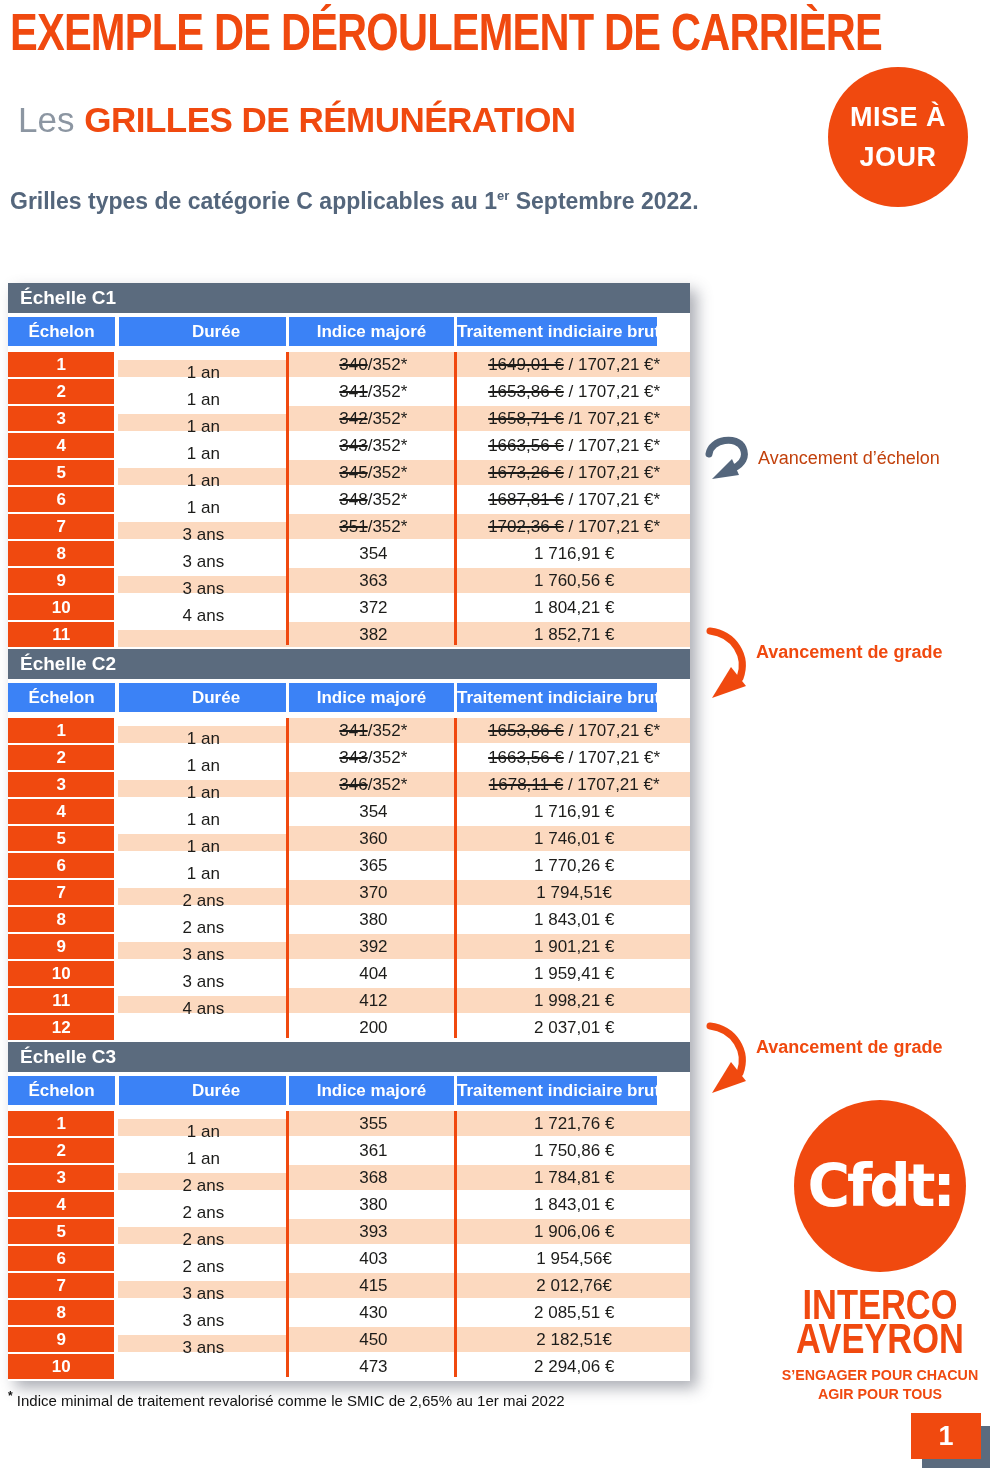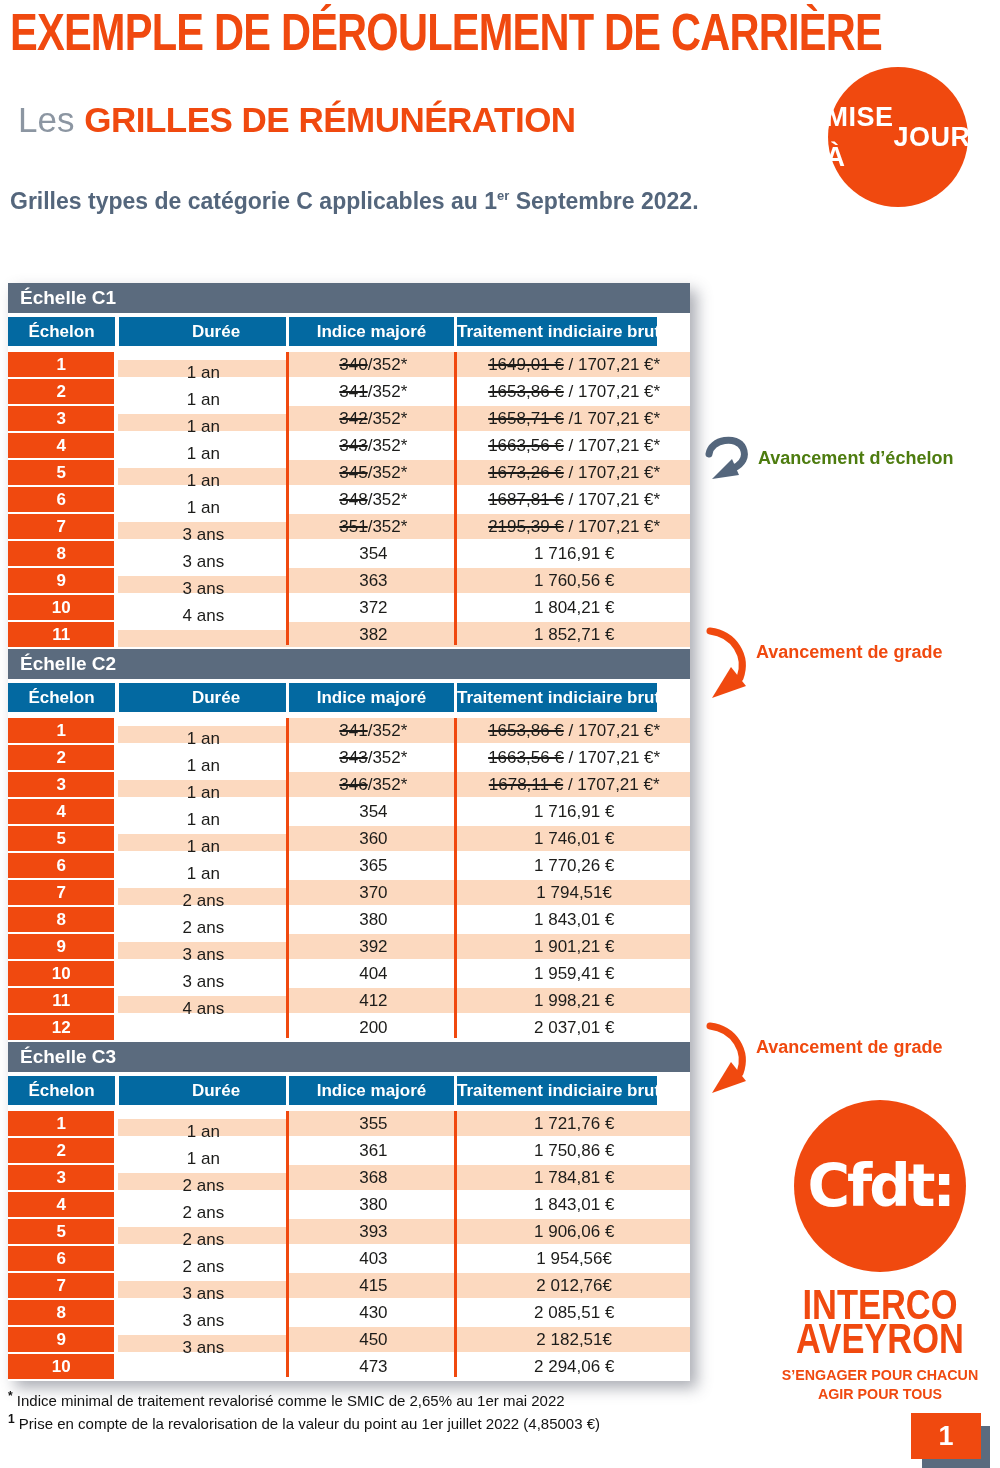--- a/index.html
+++ b/index.html
@@ -11,32 +11,32 @@
   .main-title { position:absolute; left:10px; top:2px; color:#f0490f; font-weight:900;
     font-size:52px; letter-spacing:-1px; white-space:nowrap;
     transform:scale(0.80,1.0); transform-origin:left top; }
   .subtitle { position:absolute; left:18px; top:100px; white-space:nowrap; font-size:35px; }
   .subtitle .les { color:#8c96a2; font-weight:400; }
   .subtitle .grilles { color:#f0490f; font-weight:900; letter-spacing:-0.5px; }
   .applicability { position:absolute; left:10px; top:188px; color:#54667c; font-weight:700;
     font-size:23px; white-space:nowrap; }
   .applicability sup { font-size:13px; font-weight:700; }
   .badge { position:absolute; left:828px; top:67px; width:140px; height:140px;
-    background:#f0490f; border-radius:50%; display:flex; flex-direction:row;
+    background:#f0490f; border-radius:50%; display:flex; flex-direction:column;
     align-items:center; justify-content:center; color:#fff; font-weight:800;
     font-size:27px; line-height:1.5; letter-spacing:0.5px; }
 
   
   .tables { position:absolute; left:8px; top:283px; width:682px;
     box-shadow:7px 7px 14px rgba(70,75,90,0.45); background:#fff; }
   .tsection + .tsection { margin-top:2px; }
   .bar { height:30px; background:#5b6b7e; color:#fff; font-weight:700; font-size:19px;
     line-height:30px; padding-left:12px; margin-bottom:4px; }
   .cols { display:flex; height:29px; margin-bottom:6px; }
-  .hc { background:#0369a1; color:#fff; font-weight:700; font-size:17px; text-align:center;
+  .hc { background:#3b82f6; color:#fff; font-weight:700; font-size:17px; text-align:center;
     line-height:29px; white-space:nowrap; }
   .w1 { width:107px; } .w2 { width:167px;padding-left:27px; } .w3 { width:165px; } .w4 { width:200px; }
   .sp { width:4px; } .s3 { width:3px; }
 
   .tbody { position:relative; }
   .tbody::before, .tbody::after { content:""; position:absolute; top:0; bottom:2px;
     width:3px; background:#f0490f; z-index:2; }
   .tbody::before { left:278px; }
   .tbody::after  { left:446px; }
 
@@ -46,21 +46,21 @@
   .trow .cd { width:171px; text-align:center;margin-top:8px; }
   .trow .ci { width:165px; text-align:center; }
   .trow .ct { width:233px; text-align:center; white-space:nowrap; }
   .trow.peach > div:not(.sp):not(.ec) { background:#fcd9bf; }
   .trow s { text-decoration:line-through; text-decoration-thickness:2px; }
 
   
   .ann { position:absolute; display:flex; align-items:flex-start; white-space:nowrap; }
   .ann .lbl { font-size:18px; }
   .ann-echelon { left:704px; top:434px; }
-  .ann-echelon .lbl { color:#4d7c0f; font-weight:700; margin:14px 0 0 10px; }
+  .ann-echelon .lbl { color:#c2410c; font-weight:400; margin:14px 0 0 10px; }
   .ann-grade { color:#f0490f; }
   .ann-grade .lbl { color:#f0490f; font-weight:700; margin:16px 0 0 4px; }
   .ann-grade1 { left:700px; top:626px; }
   .ann-grade2 { left:700px; top:1021px; }
 
   
   .foot { position:absolute; left:8px; top:1389px; font-size:15px; color:#121212; }
   .fline { margin-bottom:3px; }
   .fline sup { font-weight:700; font-size:12px; }
 
@@ -169,21 +169,21 @@
           <div class="s3"></div>
           <div class="ct"><s>1687,81 €</s> / 1707,21 €*</div>
         </div>
         <div class="trow peach">
           <div class="ec">7</div>
           <div class="sp"></div>
           <div class="cd">3 ans</div>
           <div class="s3"></div>
           <div class="ci"><s>351</s>/352*</div>
           <div class="s3"></div>
-          <div class="ct"><s>2195,39 €</s> / 1707,21 €*</div>
+          <div class="ct"><s>1702,36 €</s> / 1707,21 €*</div>
         </div>
         <div class="trow white">
           <div class="ec">8</div>
           <div class="sp"></div>
           <div class="cd">3 ans</div>
           <div class="s3"></div>
           <div class="ci">354</div>
           <div class="s3"></div>
           <div class="ct">1 716,91 €</div>
         </div>
@@ -468,24 +468,20 @@
     <path d="M 10 5 C 34 8 48 30 40 52" fill="none" stroke="#f0490f" stroke-width="7" stroke-linecap="round"></path>
     <polygon points="12,72 46,60 31,41" fill="#f0490f"></polygon>
   </svg>
   <span class="lbl">Avancement de grade</span>
 </div>
 
 <div class="foot">
   <div class="fline">
     <sup>*</sup>
     <span>Indice minimal de traitement revalorisé comme le SMIC de 2,65% au 1er mai 2022</span>
-  </div>
-  <div class="fline">
-    <sup>1</sup>
-    <span>Prise en compte de la revalorisation de la valeur du point au 1er juillet 2022 (4,85003 €)</span>
   </div>
 </div>
 
 <div class="logo">
   <div class="logo-circle">
     <span>Cfdt:</span>
   </div>
   <div class="org org1">INTERCO</div>
   <div class="org">AVEYRON</div>
   <div class="tag tag1">S’ENGAGER POUR CHACUN</div>

